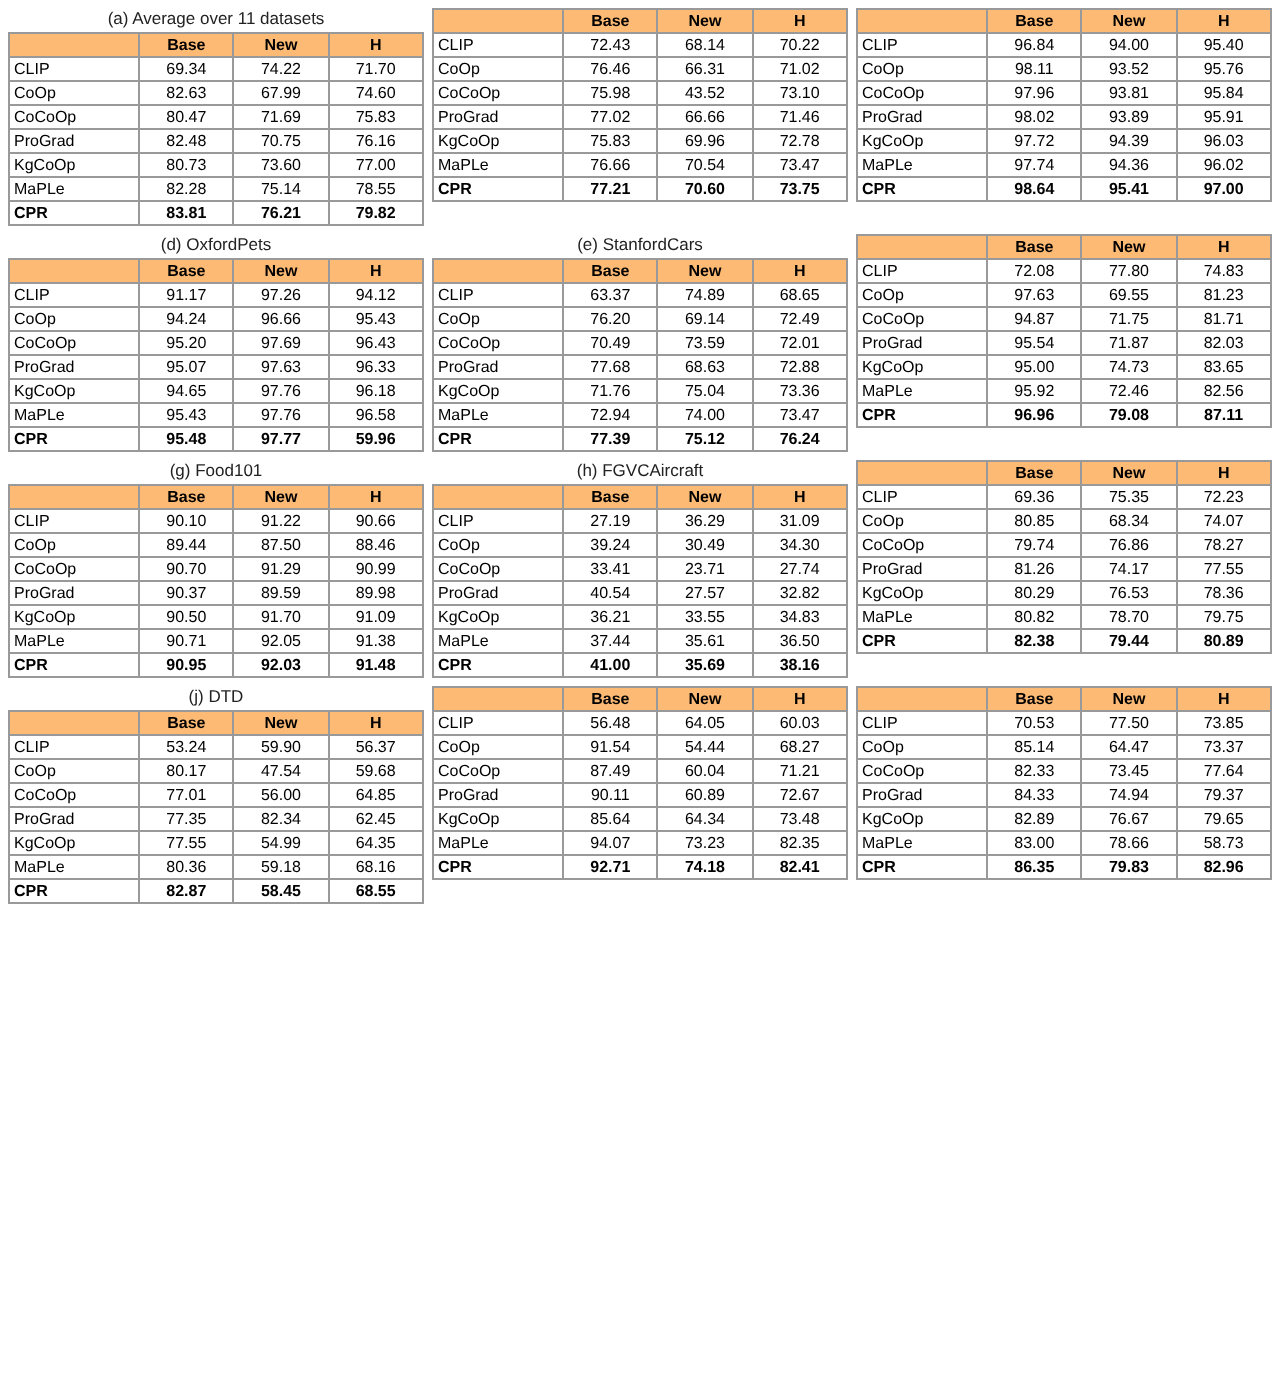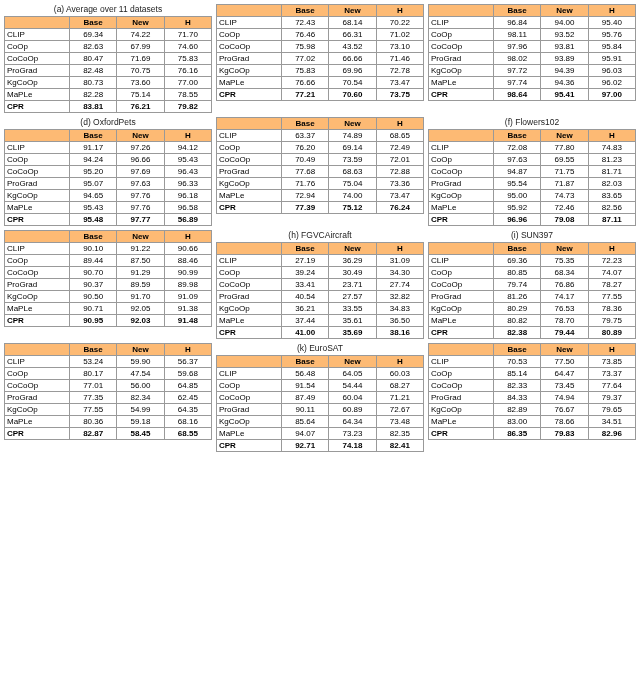--- a/index.html
+++ b/index.html
@@ -268,26 +268,27 @@
           <tr>
             <td class="row-label">MaPLe</td>
             <td>95.43</td>
             <td>97.76</td>
             <td>96.58</td>
           </tr>
           <tr class="cpr-row">
             <td class="row-label">CPR</td>
             <td>95.48</td>
             <td>97.77</td>
-            <td>56.89</td>
-          </tr>
-        </tbody>
-      </table>
-    </div>
-    <div class="section">
+            <td>59.96</td>
+          </tr>
+        </tbody>
+      </table>
+    </div>
+    <div class="section">
+      <div class="section-title">(e) StanfordCars</div>
       <table>
         <thead>
           <tr>
             <th></th>
             <th>Base</th>
             <th>New</th>
             <th>H</th>
           </tr>
         </thead>
         <tbody>
@@ -330,21 +331,20 @@
           <tr class="cpr-row">
             <td class="row-label">CPR</td>
             <td>77.39</td>
             <td>75.12</td>
             <td>76.24</td>
           </tr>
         </tbody>
       </table>
     </div>
     <div class="section">
-      <div class="section-title">(f) Flowers102</div>
       <table>
         <thead>
           <tr>
             <th></th>
             <th>Base</th>
             <th>New</th>
             <th>H</th>
           </tr>
         </thead>
         <tbody>
@@ -387,20 +387,21 @@
           <tr class="cpr-row">
             <td class="row-label">CPR</td>
             <td>96.96</td>
             <td>79.08</td>
             <td>87.11</td>
           </tr>
         </tbody>
       </table>
     </div>
     <div class="section">
+      <div class="section-title">(g) Food101</div>
       <table>
         <thead>
           <tr>
             <th></th>
             <th>Base</th>
             <th>New</th>
             <th>H</th>
           </tr>
         </thead>
         <tbody>
@@ -500,21 +501,20 @@
           <tr class="cpr-row">
             <td class="row-label">CPR</td>
             <td>41.00</td>
             <td>35.69</td>
             <td>38.16</td>
           </tr>
         </tbody>
       </table>
     </div>
     <div class="section">
-      <div class="section-title">(i) SUN397</div>
       <table>
         <thead>
           <tr>
             <th></th>
             <th>Base</th>
             <th>New</th>
             <th>H</th>
           </tr>
         </thead>
         <tbody>
@@ -557,20 +557,21 @@
           <tr class="cpr-row">
             <td class="row-label">CPR</td>
             <td>82.38</td>
             <td>79.44</td>
             <td>80.89</td>
           </tr>
         </tbody>
       </table>
     </div>
     <div class="section">
+      <div class="section-title">(j) DTD</div>
       <table>
         <thead>
           <tr>
             <th></th>
             <th>Base</th>
             <th>New</th>
             <th>H</th>
           </tr>
         </thead>
         <tbody>
@@ -613,21 +614,20 @@
           <tr class="cpr-row">
             <td class="row-label">CPR</td>
             <td>82.87</td>
             <td>58.45</td>
             <td>68.55</td>
           </tr>
         </tbody>
       </table>
     </div>
     <div class="section">
-      <div class="section-title">(k) EuroSAT</div>
       <table>
         <thead>
           <tr>
             <th></th>
             <th>Base</th>
             <th>New</th>
             <th>H</th>
           </tr>
         </thead>
         <tbody>
@@ -714,21 +714,21 @@
           <tr>
             <td class="row-label">KgCoOp</td>
             <td>82.89</td>
             <td>76.67</td>
             <td>79.65</td>
           </tr>
           <tr>
             <td class="row-label">MaPLe</td>
             <td>83.00</td>
             <td>78.66</td>
-            <td>34.51</td>
+            <td>58.73</td>
           </tr>
           <tr class="cpr-row">
             <td class="row-label">CPR</td>
             <td>86.35</td>
             <td>79.83</td>
             <td>82.96</td>
           </tr>
         </tbody>
       </table>
     </div>

